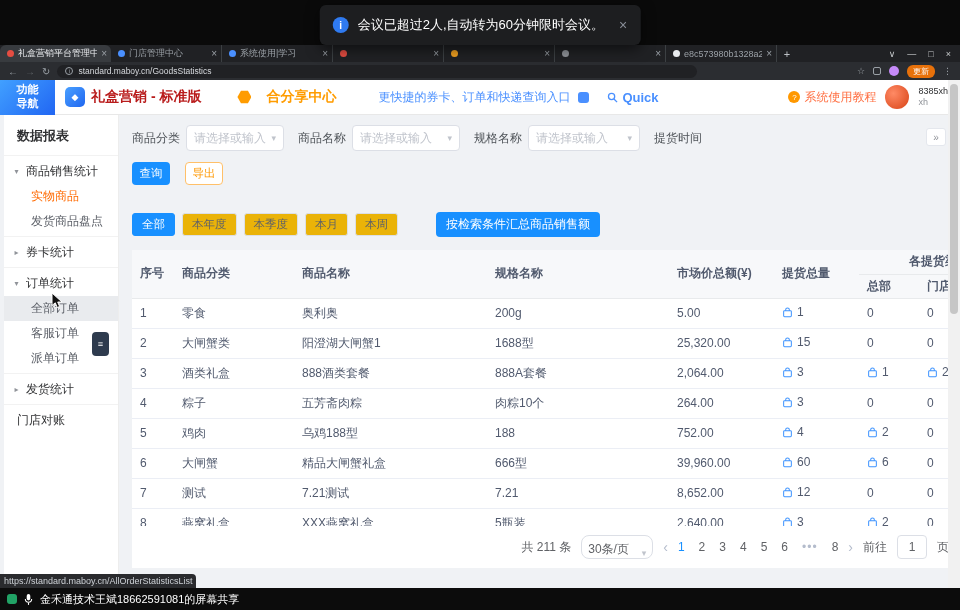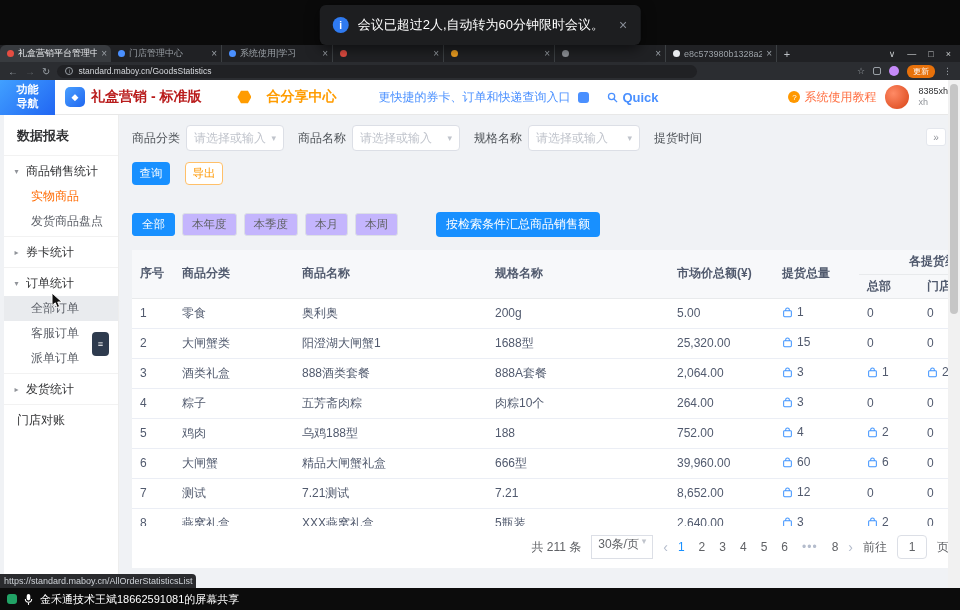--- a/index.html
+++ b/index.html
@@ -71,37 +71,37 @@
   .f-select { height:26px; background:#fff; border:1px solid #dcdfe6; border-radius:4px; display:flex; align-items:center; justify-content:space-between; padding:0 7px; color:#c0c4cc; }
   .w1{width:98px}.w2{width:108px}.w3{width:112px}
   .chev { font-size:9px; color:#c0c4cc; }
   .f-date { width:180px; height:26px; background:#fff; border:1px solid #dcdfe6; border-radius:4px; display:flex; align-items:center; gap:8px; padding:0 8px; color:#c0c4cc; }
   .f-date .to { color:#606266; }
   .collapse-btn { position:absolute; top:13px; right:18px; width:20px; height:18px; background:#fff; border:1px solid #e4e7ed; border-radius:3px; color:#909399; font-size:10px; display:flex; align-items:center; justify-content:center; }
   .action-row { margin-top:11px; display:flex; gap:15px; }
   .btn-query { width:38px; height:23px; background:#1890ff; color:#fff; border-radius:4px; font-size:11.5px; display:flex; align-items:center; justify-content:center; }
   .btn-export { width:38px; height:23px; background:#fff; color:#ff9800; border:1px solid #ffc069; border-radius:4px; font-size:11.5px; display:flex; align-items:center; justify-content:center; }
   .tabs-row { margin-top:27px; display:flex; gap:25px; align-items:center; }
-  .qtab { height:23px; padding:0 9px; background:#c4b5fd; border:1px solid #dcdfe6; border-radius:3px; font-size:11.5px; color:#606266; display:flex; align-items:center; white-space:nowrap; }
+  .qtab { height:23px; padding:0 9px; background:#eab308; border:1px solid #dcdfe6; border-radius:3px; font-size:11.5px; color:#606266; display:flex; align-items:center; white-space:nowrap; }
   .qtab.active { background:#1890ff; border-color:#1890ff; color:#fff; }
   .btn-summary { margin-left:13px; height:25px; padding:0 10px; background:#1890ff; color:#fff; border-radius:4px; font-size:12px; display:flex; align-items:center; white-space:nowrap; }
 
   
   .table-card { margin-top:13px; background:#fff; }
   .table-clip { height:276px; overflow:hidden; }
   table { border-collapse:collapse; table-layout:fixed; width:887px; font-size:12px; }
   th { background:#f7f8fa; color:#515a6e; font-weight:600; text-align:left; padding:0 0 0 8px; height:24px; border-bottom:1px solid #e8eaec; white-space:nowrap; overflow:hidden; }
   th.th-group { text-align:center; padding:0; }
   td { height:30px; padding:0 0 0 8px; color:#515a6e; border-bottom:1px solid #ebeef5; white-space:nowrap; overflow:hidden; }
   .pick { display:inline-flex; align-items:center; gap:4px; }
   .bag { display:inline-flex; }
 
   
   .pagination { height:42px; display:flex; align-items:center; justify-content:flex-end; gap:10px; font-size:12px; color:#606266; background:#fff; }
-  .pg-size { width:62px; height:24px; border:1px solid #dcdfe6; border-radius:0; display:flex; align-items:flex-start; justify-content:space-between; padding:0 6px; }
+  .pg-size { width:72px; height:24px; border:1px solid #dcdfe6; border-radius:8px; display:flex; align-items:flex-end; justify-content:space-between; padding:0 6px; }
   .pg-arrow { color:#b4bccc; font-size:14px; }
   .pg-pages { display:flex; gap:14px; }
   .pg-num { color:#606266; }
   .pg-num.active { color:#1890ff; }
   .pg-ellipsis { color:#b4bccc; letter-spacing:1px; }
   .pg-goto-input { width:30px; height:24px; border:1px solid #dcdfe6; border-radius:4px; text-align:center; font-size:12px; color:#606266; background:#fff; font-family:inherit; }
 
   
   .scrollbar { position:absolute; right:0; top:80px; width:12px; height:508px; background:#f1f1f1; }
   .scroll-thumb { position:absolute; left:2px; right:2px; top:4px; height:230px; background:#c6c6c6; border-radius:5px; }

